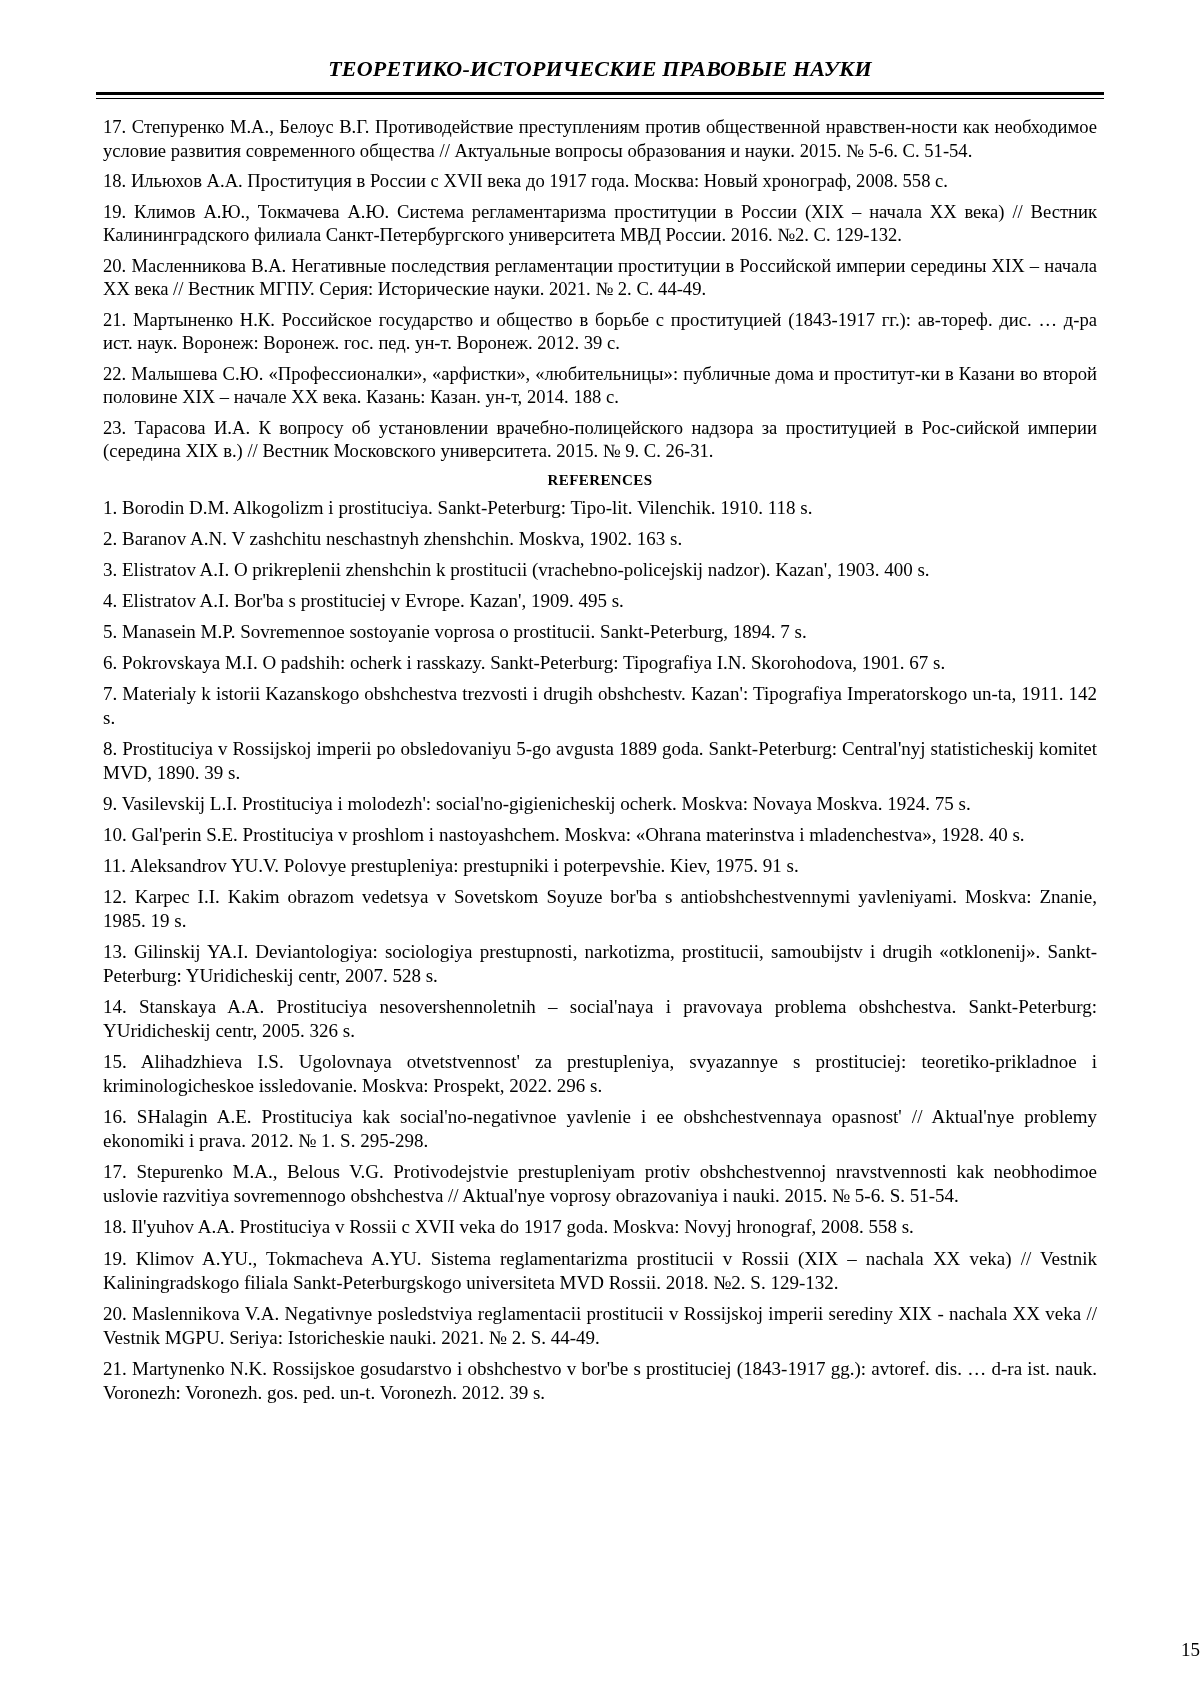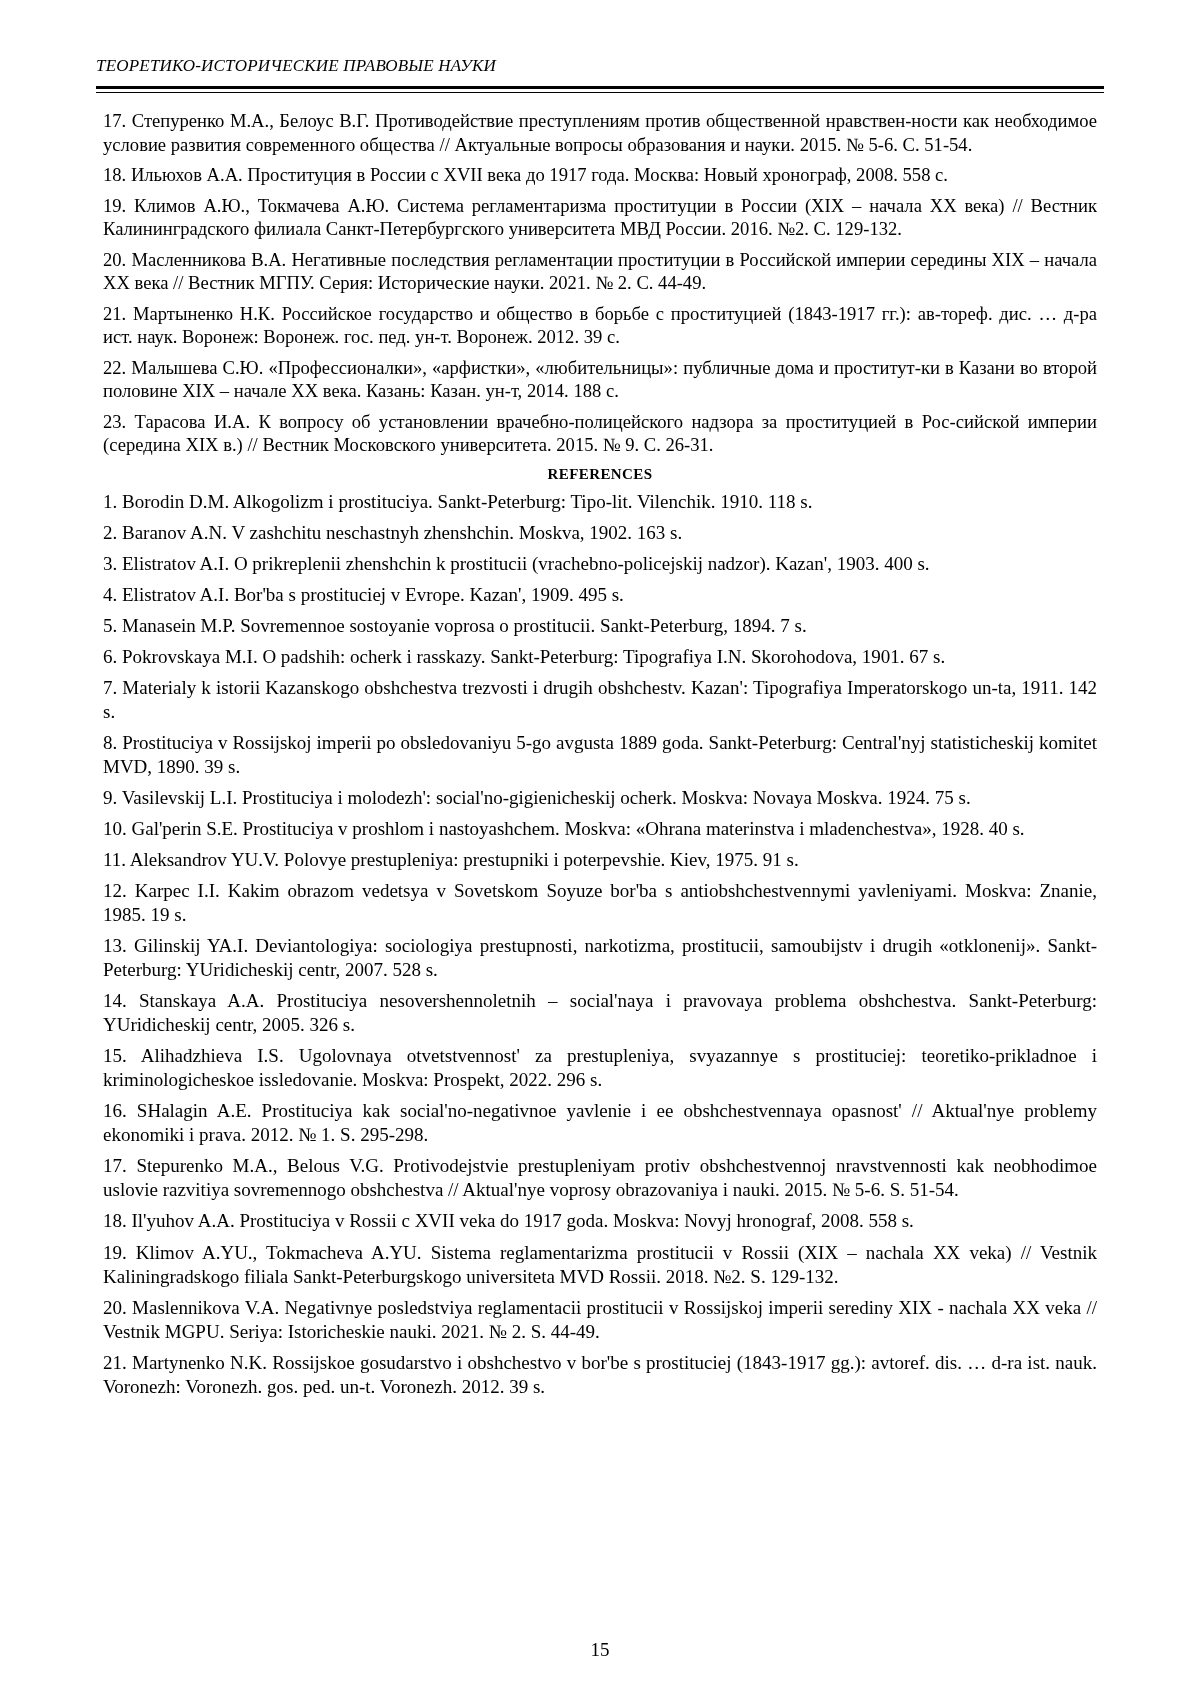--- a/index.html
+++ b/index.html
@@ -11,23 +11,24 @@
     width: 1200px;
     height: 1697px;
     position: relative;
     background: #ffffff;
     box-sizing: border-box;
     padding: 56px 96px 40px 96px;
     font-family: "Liberation Serif", serif;
     color: #000000;
   }
   .header-title {
-    font-weight: normal;
+    text-align: center;
+    font-weight: bold;
     font-style: italic;
-    font-size: 17px;
+    font-size: 22px;
     letter-spacing: 0.2px;
     margin: 0 0 10px 0;
     font-family: "Liberation Serif", serif;
   }
   .rule-double {
     border-top: 3px solid #000;
     border-bottom: 1.5px solid #000;
     height: 3px;
     margin: 0 0 16px 0;
   }
@@ -50,21 +51,21 @@
     letter-spacing: 0.4px;
   }
   .block-latin {
     font-size: 19px;
   }
   .page-number {
     position: absolute;
     left: 0;
     right: 0;
     bottom: 36px;
-    text-align: center;
+    text-align: right;
     font-size: 19px;
     margin-top: 28px;
   }
 </style>
 </head>
 <body>
 
 <div class="page">
 
   <div class="header-title">ТЕОРЕТИКО-ИСТОРИЧЕСКИЕ ПРАВОВЫЕ НАУКИ</div>

